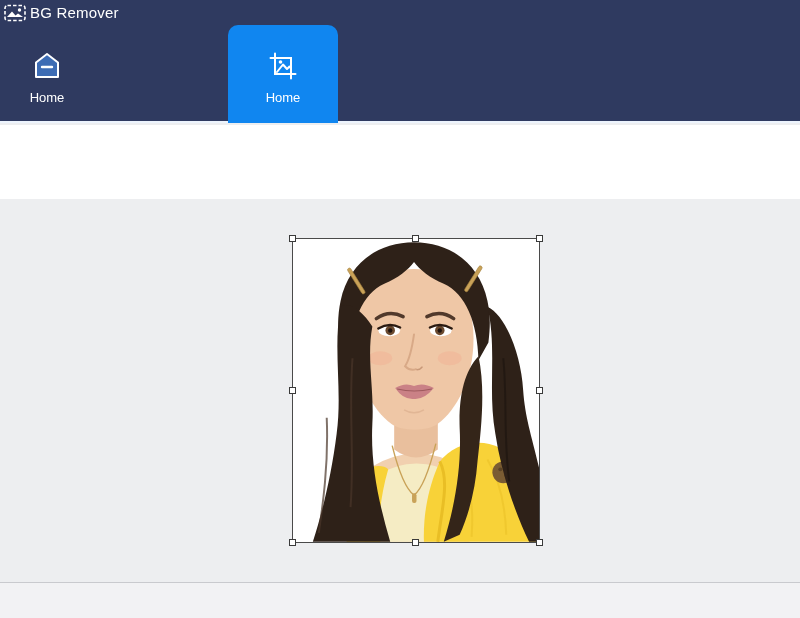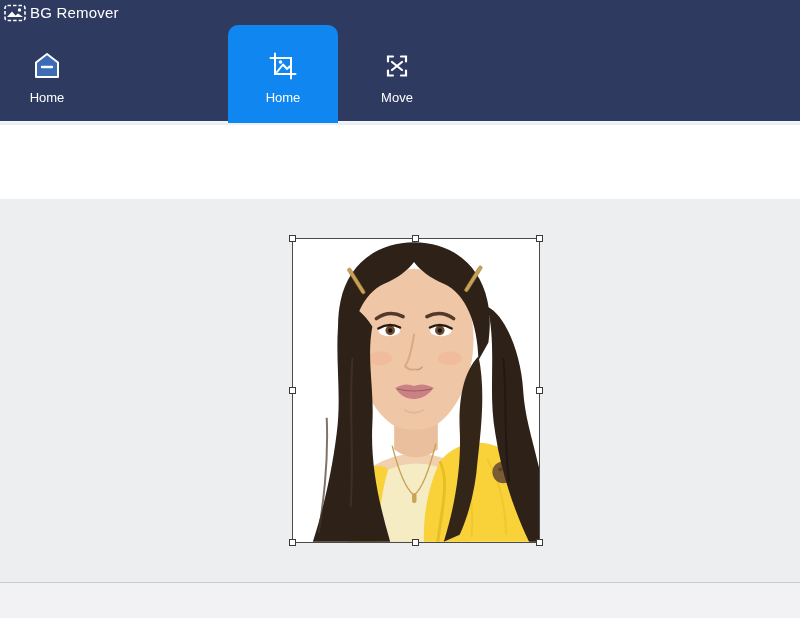--- a/index.html
+++ b/index.html
@@ -109,33 +109,20 @@
   <div class="tab active" style="left:228px">
     <svg class="ticon" viewBox="0 0 32 32">
       <path d="M8 3.5 V24 H28.5" fill="none" stroke="#FFFFFF" stroke-width="2" stroke-linecap="round"></path>
       <path d="M3.5 8 H24 V28.5" fill="none" stroke="#FFFFFF" stroke-width="2" stroke-linecap="round"></path>
       <path d="M10 22 L16 14.5 L20 19 L22.5 16.5 L24 18.5" fill="none" stroke="#FFFFFF" stroke-width="2" stroke-linejoin="round" stroke-linecap="round"></path>
       <circle cx="13.5" cy="12" r="1.8" fill="#FFFFFF"></circle>
     </svg>
     <div class="tlabel">Home</div>
   </div>
 
-  <div class="tab" style="left:342px">
-    <svg class="ticon" viewBox="0 0 32 32">
-      <g stroke="#FFFFFF" stroke-width="2.2" stroke-linecap="round" fill="none">
-        <path d="M11 12 L21 20"></path>
-        <path d="M21 12 L11 20"></path>
-        <path d="M7 11.5 L7 6.5 L12 6.5"></path>
-        <path d="M20 6.5 L25 6.5 L25 11.5"></path>
-        <path d="M25 20.5 L25 25.5 L20 25.5"></path>
-        <path d="M12 25.5 L7 25.5 L7 20.5"></path>
-      </g>
-    </svg>
-    <div class="tlabel">Move</div>
-  </div>
 </div>
 
 <div class="toolbar">
   <div class="round-btn" style="left:10px">
     <svg width="13" height="11" viewBox="0 0 13 11">
       <path d="M5.5 0.5 L0.8 4.2 L5.5 7.9 V5.6 C8.5 5.4 10.5 6.6 12 10 C12.2 6 10 3 5.5 2.7 Z" fill="#1E88F0"></path>
     </svg>
   </div>
   <div class="round-btn" style="left:36px">
     <svg width="13" height="11" viewBox="0 0 13 11">

